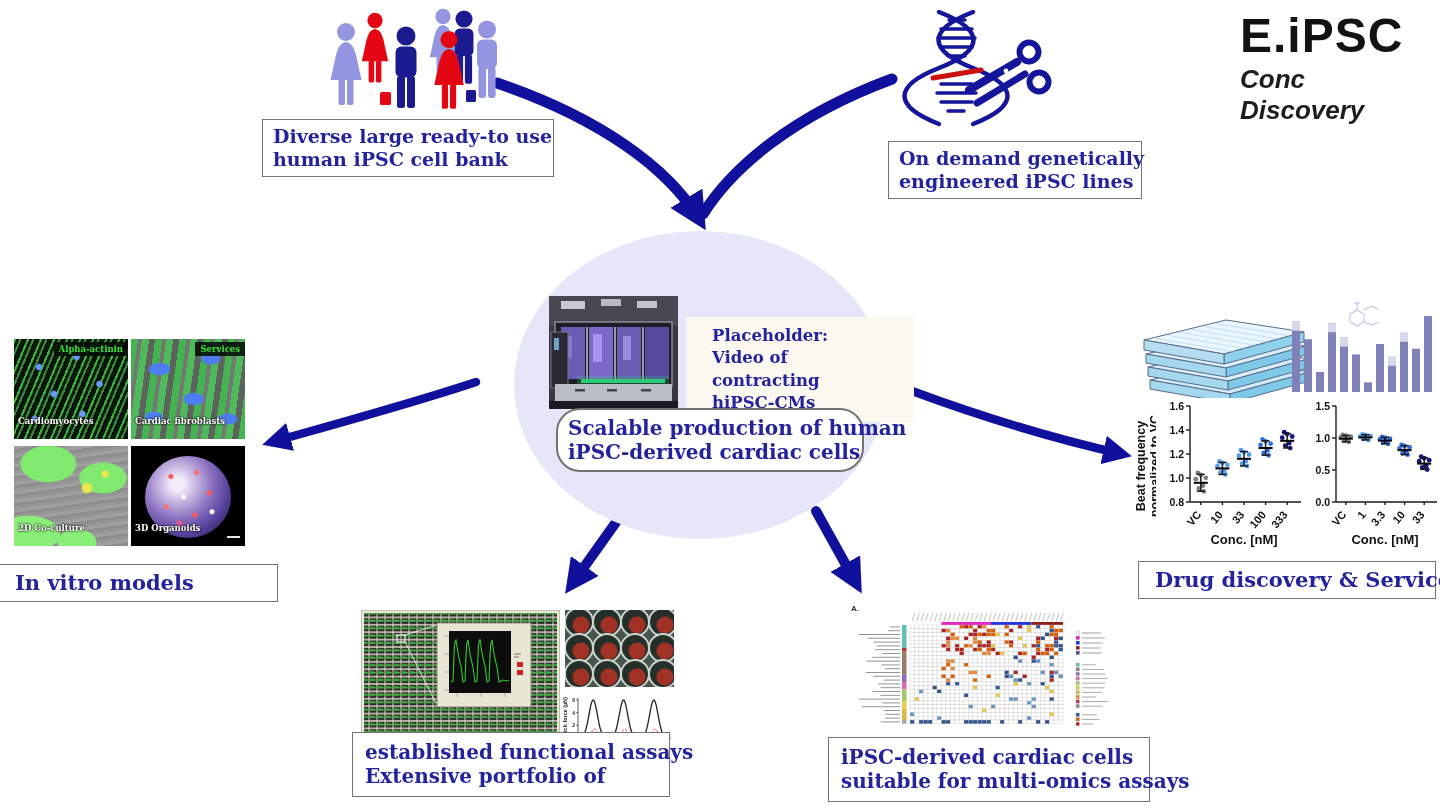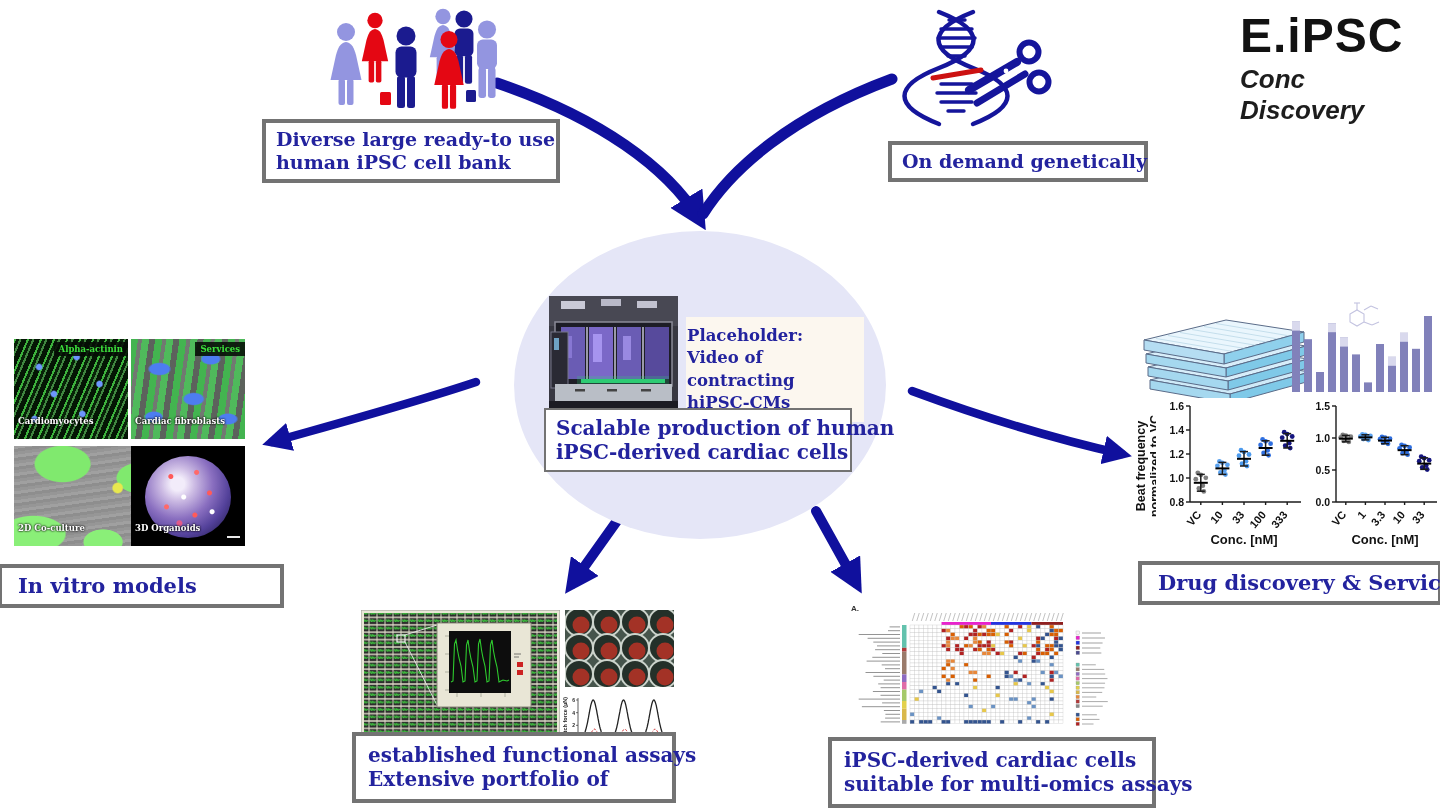--- a/index.html
+++ b/index.html
@@ -1,26 +1,26 @@
 <!DOCTYPE html>
 <html><head>
 <meta charset="utf-8">
 <style>
   html,body{margin:0;padding:0;background:#ffffff;}
   #canvas{position:relative;width:1440px;height:810px;background:#ffffff;overflow:hidden;
           font-family:"DejaVu Serif",serif;}
   .abs{position:absolute;}
   
-  .lblbox{position:absolute;border:4px solid #737373;background:#ffffff;color:#23239e;
+  .lblbox{position:absolute;border:1px solid #737373;background:#ffffff;color:#23239e;
           font-weight:bold;font-size:19px;line-height:1.22;padding:5px 10px;}
   .lblbox div{white-space:nowrap;}
   .biglbl{font-size:21px;}
   .center-box{text-align:center;border-width:2.5px;font-size:20px;display:flex;flex-direction:column;justify-content:center;}
   .placeholder-box{position:absolute;background:#fcf7ef;color:#23239e;font-weight:bold;
-          font-size:16.5px;line-height:1.35;padding:8px 1px;}
+          font-size:16.5px;line-height:1.35;padding:8px 26px;}
   
   .logo{position:absolute;left:1240px;top:12px;width:180px;color:#121212;font-family:"Liberation Sans",sans-serif;}
   .logo .t{font-size:48px;font-weight:800;letter-spacing:1px;line-height:1.0;}
   .logo .s{font-size:26px;font-style:italic;font-weight:600;margin-top:4px;color:#1d1d1d;}
   
   .ellipse{position:absolute;left:514px;top:231px;width:372px;height:308px;border-radius:50%;background:#e5e6f7;}
   
   .tile{position:absolute;width:114px;height:100px;overflow:hidden;}
   .tag{position:absolute;top:3px;right:0px;background:rgba(4,12,4,.88);color:#3ce03c;
        font-weight:bold;font-size:8.5px;padding:2px 5px;}
@@ -41,21 +41,21 @@
      radial-gradient(ellipse 13px 8px at 20% 78%,#4d7df0 0 60%,transparent 75%),
      radial-gradient(ellipse 14px 8px at 85% 80%,#4d7df0 0 60%,transparent 75%),
      repeating-linear-gradient(98deg,rgba(66,190,80,.9) 0 7px,rgba(120,126,120,.85) 7px 11px,rgba(80,210,95,.8) 11px 18px,rgba(95,100,95,.85) 18px 24px);}
   #tile-2d{left:14px;top:446px;background-color:#9a9a9a;background-image:
      radial-gradient(circle 7px at 64% 42%,#e8e84e 0 4.5px,transparent 6px),
      radial-gradient(circle 5px at 80% 28%,#e8e84e 0 3px,transparent 4.5px),
      radial-gradient(ellipse 40px 26px at 30% 18%,#80e96e 0 68%,transparent 72%),
      radial-gradient(ellipse 34px 22px at 78% 32%,#80e96e 0 68%,transparent 72%),
      radial-gradient(ellipse 46px 26px at 12% 88%,#8aef78 0 68%,transparent 72%),
      radial-gradient(ellipse 28px 18px at 55% 96%,#8aef78 0 68%,transparent 72%),
-     repeating-linear-gradient(172deg,#a0a0a0 0 3px,#8e8e8e 3px 6px,#969696 6px 9px); padding-left: 48px;}
+     repeating-linear-gradient(172deg,#a0a0a0 0 3px,#8e8e8e 3px 6px,#969696 6px 9px);}
   #tile-org{left:131px;top:446px;background:#000;}
   .sphere{position:absolute;left:14px;top:10px;width:86px;height:82px;border-radius:50%;
      background-image:
        radial-gradient(circle 4px at 30% 25%,#ff5a5a 0 2px,transparent 3px),
        radial-gradient(circle 4px at 60% 20%,#ff6a6a 0 2px,transparent 3px),
        radial-gradient(circle 4px at 75% 45%,#ff5a5a 0 2px,transparent 3px),
        radial-gradient(circle 4px at 45% 50%,#ffffff 0 2px,transparent 3px),
        radial-gradient(circle 4px at 25% 62%,#ff6a6a 0 2px,transparent 3px),
        radial-gradient(circle 4px at 58% 72%,#ff5a5a 0 2px,transparent 3px),
        radial-gradient(circle 4px at 78% 68%,#ffffff 0 2px,transparent 3px),
@@ -153,20 +153,21 @@
       <line x1="76" y1="82" x2="124" y2="54" stroke="#15159b" stroke-width="8" stroke-linecap="round"></line>
       <line x1="84" y1="95" x2="132" y2="66" stroke="#15159b" stroke-width="7" stroke-linecap="round"></line>
       <circle cx="136" cy="44" r="9.5" stroke="#15159b" stroke-width="6" fill="none"></circle>
       <circle cx="146" cy="74" r="9.5" stroke="#15159b" stroke-width="6" fill="none"></circle>
       <circle cx="113" cy="63" r="2.4" fill="#ffffff"></circle>
     </g>
   </svg>
 
   <div class="lblbox" style="left:888px;top:141px;width:232px;">
     <div>On demand genetically</div>
+    <div>engineered iPSC lines</div>
   </div>
 
   <div class="ellipse"></div>
 
   <svg class="abs" style="left:549px;top:296px;" width="129" height="113" viewBox="0 0 129 113">
     <rect width="129" height="113" fill="#383842"></rect>
     <rect width="129" height="30" fill="#484853"></rect>
     <rect x="12" y="5" width="24" height="8" fill="#c9c9d6"></rect>
     <rect x="52" y="3" width="20" height="7" fill="#b9b9c8"></rect>
     <rect x="88" y="5" width="20" height="7" fill="#c2c2d0"></rect>
@@ -193,21 +194,21 @@
     <rect x="92" y="93" width="10" height="2.5" fill="#444"></rect>
     <rect x="0" y="105" width="129" height="8" fill="#1b1b23"></rect>
   </svg>
 
   <div class="placeholder-box" style="left:686px;top:317px;width:176px;">
     <div>Placeholder:</div>
     <div>Video of contracting</div>
     <div>hiPSC-CMs</div>
   </div>
 
-  <div class="lblbox center-box" style="left:544px;top:408px;width:284px;height:50px;">
+  <div class="lblbox center-box" style="left:556px;top:408px;width:284px;height:50px;border-radius:24px;">
     <div>Scalable production of human</div>
     <div>iPSC-derived cardiac cells</div>
   </div>
 
   <div class="tile" id="tile-cm">
     <span class="tag">Alpha-actinin</span>
     <span class="cap">Cardiomyocytes</span>
   </div>
   <div class="tile" id="tile-cf">
     <span class="tag">Services</span>

